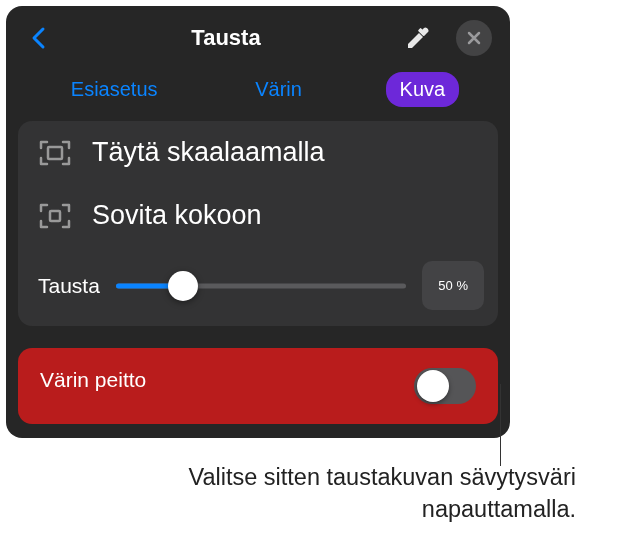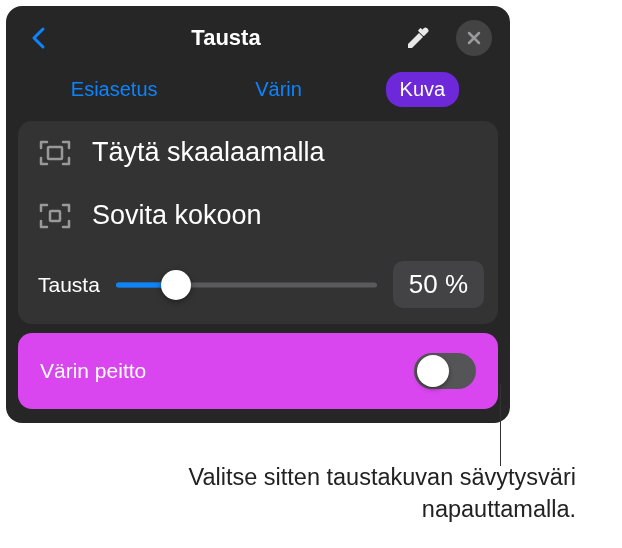--- a/index.html
+++ b/index.html
@@ -148,31 +148,30 @@
       width: 30px;
       height: 30px;
       background: #fff;
       border-radius: 50%;
       transform: translate(-50%, -50%);
       box-shadow: 0 2px 6px rgba(0,0,0,0.4);
     }
     .value-box {
       background: #434345;
       color: #fff;
-      font-size: 26px;
-      padding: 8px 16px;
+      font-size: 13px;
+      padding: 17px 16px;
       border-radius: 10px;
     }
     .toggle-row {
       display: flex;
-      align-items: center;
       justify-content: space-between;
       padding: 20px 22px;
-      margin-top: 9px;
-      background: #d946ef;
+      margin-top: 22px;
+      background: #b91c1c;
       border-radius: 14px;
     }
     .toggle-label {
       color: #fff;
       font-size: 21px;
     }
     .toggle {
       width: 62px;
       height: 36px;
       background: #555557;

